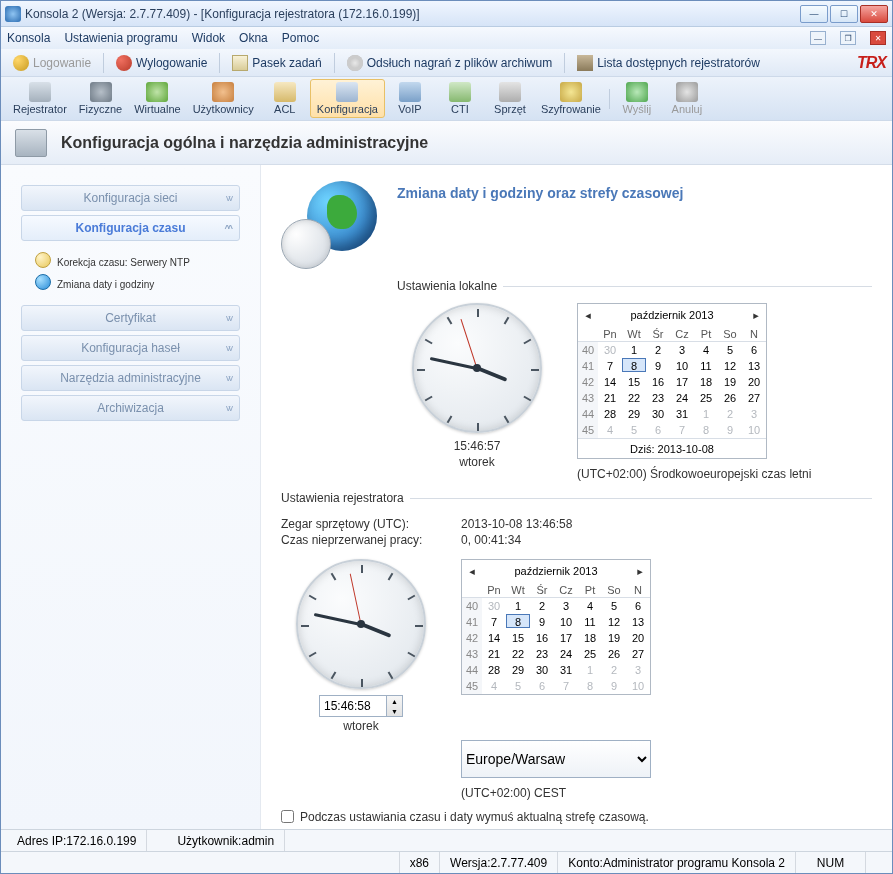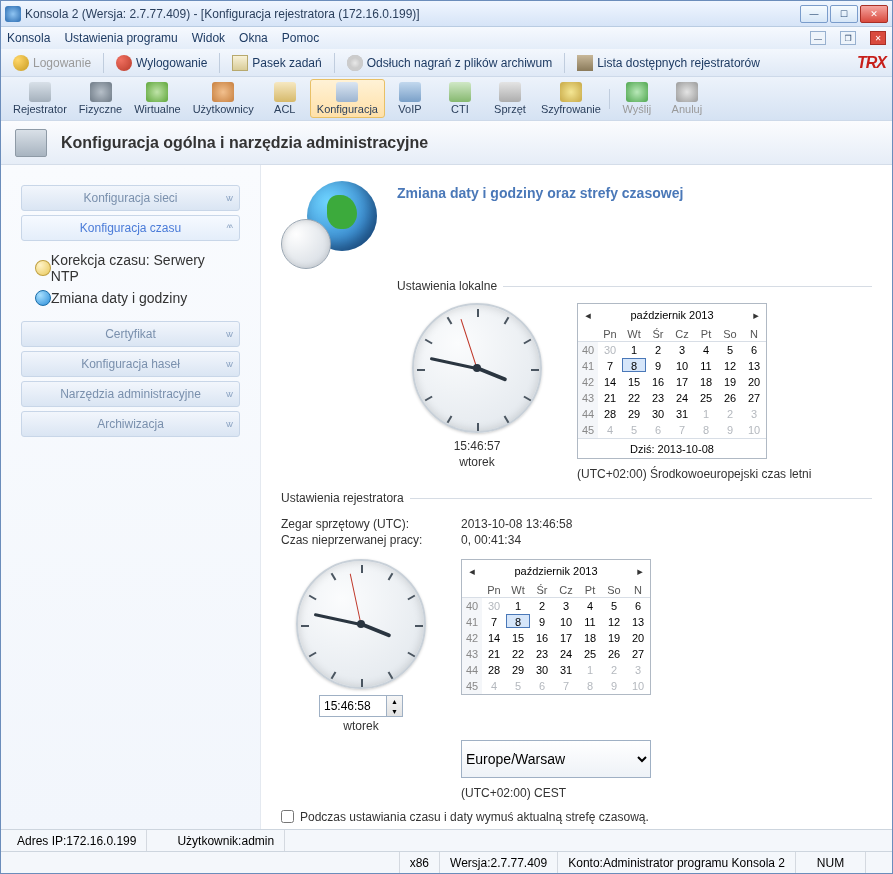--- a/index.html
+++ b/index.html
@@ -31,24 +31,24 @@
 .tb2-item.selected { background: linear-gradient(#fff2d6,#ffe0a8); border: 1px solid #e8c066; border-radius: 3px; }
 .tb2-item.disabled { color: #9a9a9a; }
 .tb2-item .bic { width: 22px; height: 20px; margin-bottom: 1px; border-radius: 3px; }
 .bic1{background:linear-gradient(#d8e0e8,#a4b0bc);} .bic2{background:radial-gradient(circle,#b6bfc8,#6e7a86);border-radius:50%;} .bic3{background:radial-gradient(circle,#bfe3a8,#5ea63a);border-radius:50%;} .bic4{background:radial-gradient(circle,#f2c08e,#c77f3e);border-radius:50%;} .bic5{background:linear-gradient(#f6e8c2,#d6b96a);} .bic6{background:linear-gradient(#dbe6f2,#9cb4d0);} .bic7{background:linear-gradient(#c2d8ee,#7aa0c8);} .bic8{background:linear-gradient(#d0e8c6,#86b86f);} .bic9{background:linear-gradient(#e4e4e4,#adadad);} .bic10{background:radial-gradient(circle,#f4e694,#c7a846);border-radius:2px;} .bic11{background:radial-gradient(circle,#b8e8b8,#4fa64f);border-radius:50%;} .bic12{background:radial-gradient(circle,#e4e4e4,#9a9a9a);border-radius:50%;}
 .pagehdr { height: 44px; background: linear-gradient(#fbfcfe,#e6edf7); display: flex; align-items: center; padding: 0 14px; gap: 14px; border-bottom: 1px solid #d4dde9; }
 .pagehdr .hic { width: 32px; height: 28px; background: linear-gradient(#d9e0e7,#a8b4c0); border: 1px solid #8e9aa6; border-radius: 2px; }
 .pagehdr h1 { font-size: 16px; font-weight: bold; color: #333; }
 .body { flex: 1; display: flex; background: #fff; overflow: hidden; }
 .sidebar { width: 260px; background: linear-gradient(#f9fbfe,#f2f6fc); padding: 20px; border-right: 1px solid #e4e9f0; display: flex; flex-direction: column; gap: 4px; }
 .acc { height: 26px; background: linear-gradient(#f2f6fc,#dae5f3); border: 1px solid #c8d6e8; border-radius: 3px; display: flex; align-items: center; justify-content: center; position: relative; color: #7a90ad; font-size: 12px; }
-.acc.active { color: #4a7bd8; font-weight: 400; background: linear-gradient(#f6faff,#e4eefa); }
+.acc.active { color: #4a7bd8; font-weight: 700; background: linear-gradient(#f6faff,#e4eefa); }
 .acc .chev { position: absolute; right: 8px; font-size: 9px; color: #8fa6c4; letter-spacing: -2px; }
 .subitems { padding: 4px 0 8px 0; }
-.subitem { display: flex; align-items: center; padding: 3px 6px 3px 14px; color: #333; font-size: 14px; }
+.subitem { display: flex; align-items: flex-end; gap: 6px; padding: 3px 6px 3px 14px; color: #333; font-size: 10px; }
 .subitem .sic { width: 16px; height: 16px; }
 .sic-ntp { background: radial-gradient(circle at 30% 30%,#fff3c8,#e8c85a); border-radius: 50%; border: 1px solid #c0a040; }
 .sic-dt { background: radial-gradient(circle at 30% 30%,#a8e0ff,#2a8dd8); border-radius: 50%; border: 1px solid #1a6da8; }
 .content { flex: 1; padding: 16px 20px 8px 20px; overflow: auto; position: relative; }
 .content-head { display: flex; gap: 20px; margin-bottom: 6px; }
 .globe { width: 96px; height: 88px; position: relative; flex-shrink: 0; }
 .globe .earth { width: 70px; height: 70px; border-radius: 50%; background: radial-gradient(circle at 30% 30%,#6fd4ff,#1a5fb4); position: absolute; right: 0; top: 0; box-shadow: inset -6px -6px 14px rgba(0,0,0,.35); }
 .globe .earth::before { content:""; position:absolute; width:30px; height:34px; background:#3caa3c; border-radius:40% 60% 50% 50%; top:14px; left:20px; }
 .globe .clockmini { width: 50px; height: 50px; border-radius: 50%; background: radial-gradient(circle at 30% 30%,#fefefe,#cfd6de); position: absolute; left: 0; bottom: 0; border: 1px solid #9aa6b2; box-shadow: inset 0 0 6px rgba(0,0,0,.15); }
 .content-title { font-size: 14px; font-weight: bold; color: #4a78b8; padding-top: 4px; }

